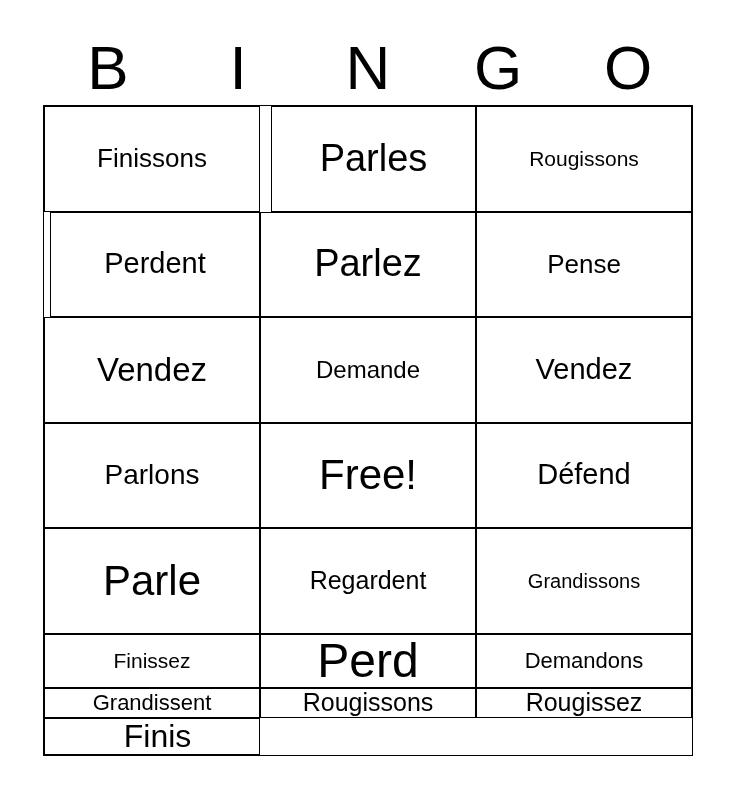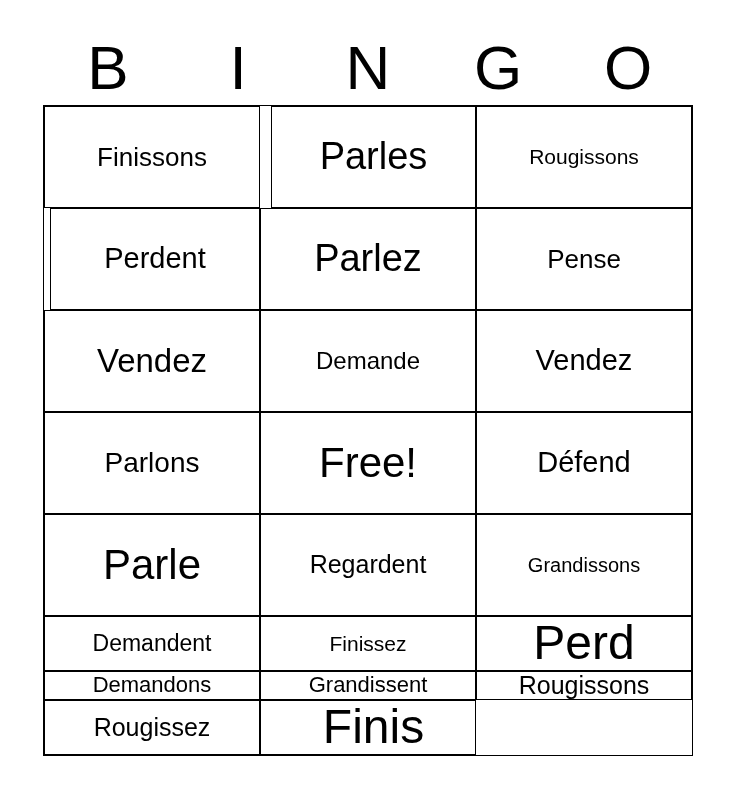--- a/index.html
+++ b/index.html
@@ -83,22 +83,21 @@
   <div class="bingo-cell" style="font-size: 24px;">Demande</div>
 
   <div class="bingo-cell" style="font-size: 29px;">Vendez</div>
   <div class="bingo-cell" style="font-size: 28px;">Parlons</div>
   <div class="bingo-cell" style="font-size: 42px;">Free!</div>
   <div class="bingo-cell" style="font-size: 29px;">Défend</div>
   <div class="bingo-cell" style="font-size: 42px;">Parle</div>
 
   <div class="bingo-cell" style="font-size: 25px;">Regardent</div>
   <div class="bingo-cell" style="font-size: 20px;">Grandissons</div>
-  <div class="bingo-cell" style="font-size: 23px;">Demandent</div>
   <div class="bingo-cell" style="font-size: 21px;">Finissez</div>
   <div class="bingo-cell" style="font-size: 48px;">Perd</div>
 
   <div class="bingo-cell" style="font-size: 22px;">Demandons</div>
   <div class="bingo-cell" style="font-size: 22px;">Grandissent</div>
   <div class="bingo-cell" style="font-size: 25px;">Rougissons</div>
   <div class="bingo-cell" style="font-size: 25px;">Rougissez</div>
-  <div class="bingo-cell" style="font-size: 48px; padding-left: 11px;">Finis</div>
+  <div class="bingo-cell" style="font-size: 32px; padding-left: 11px;">Finis</div>
 </div>
 
 </body></html>

